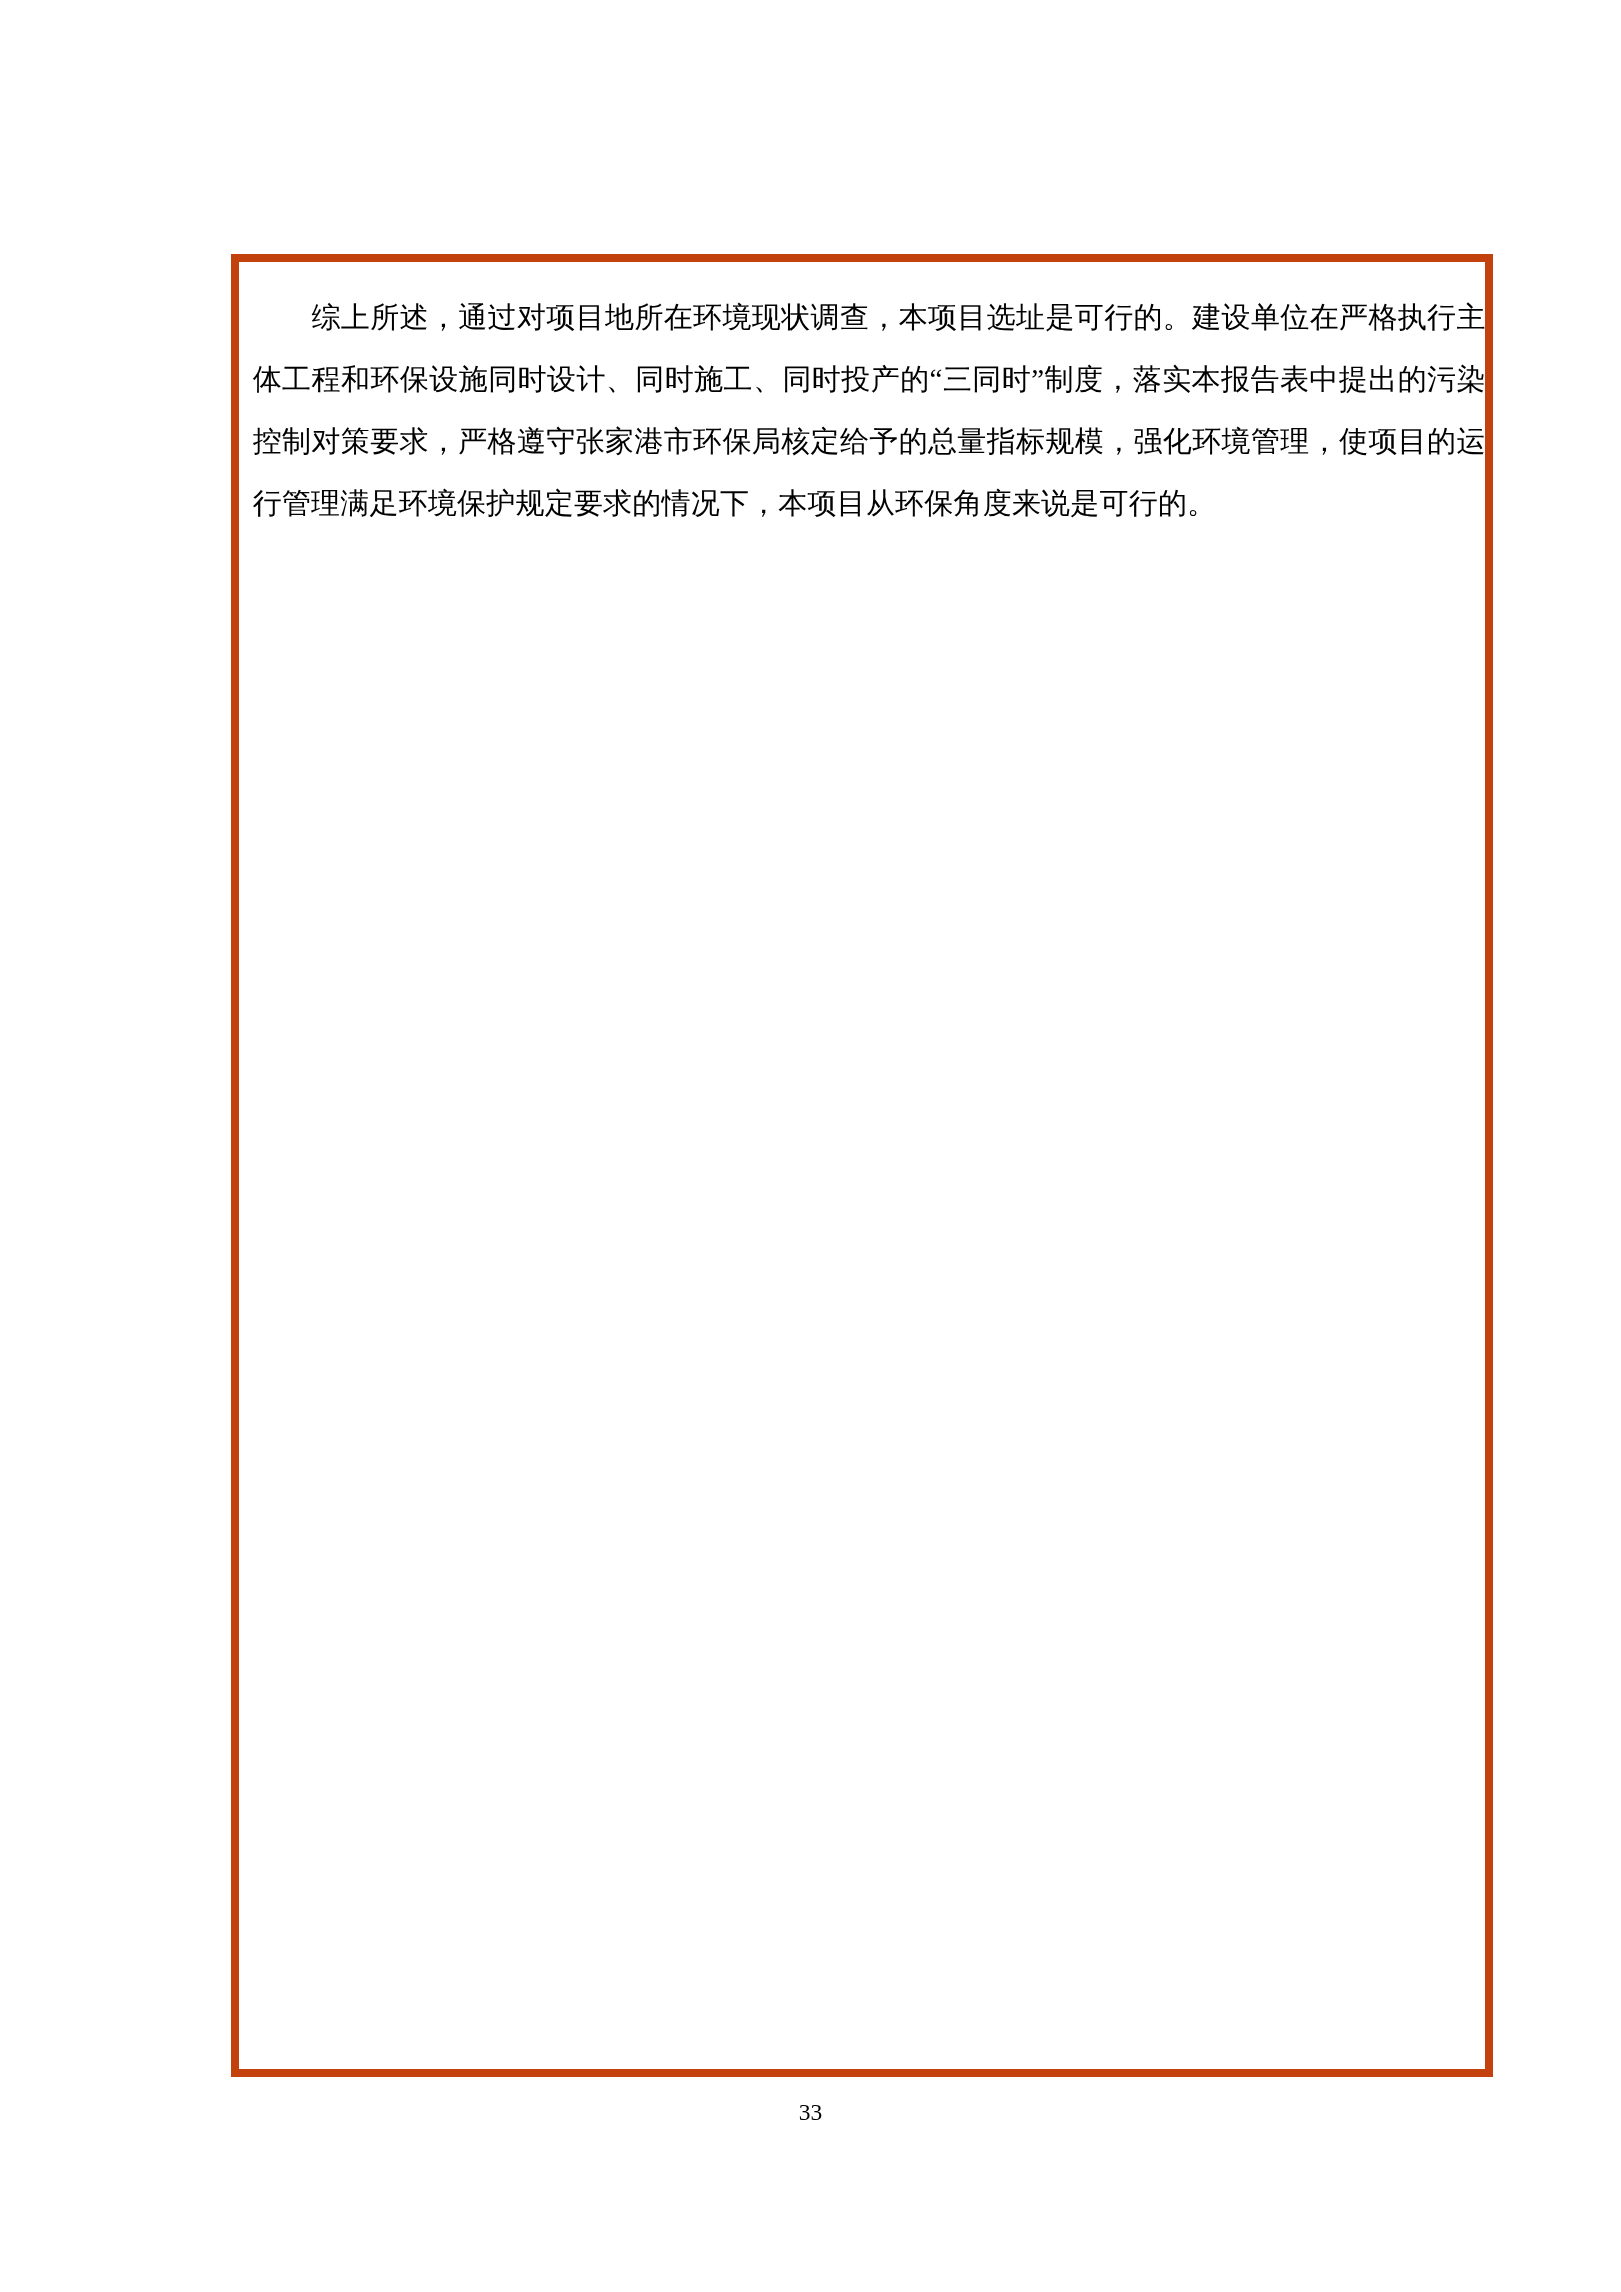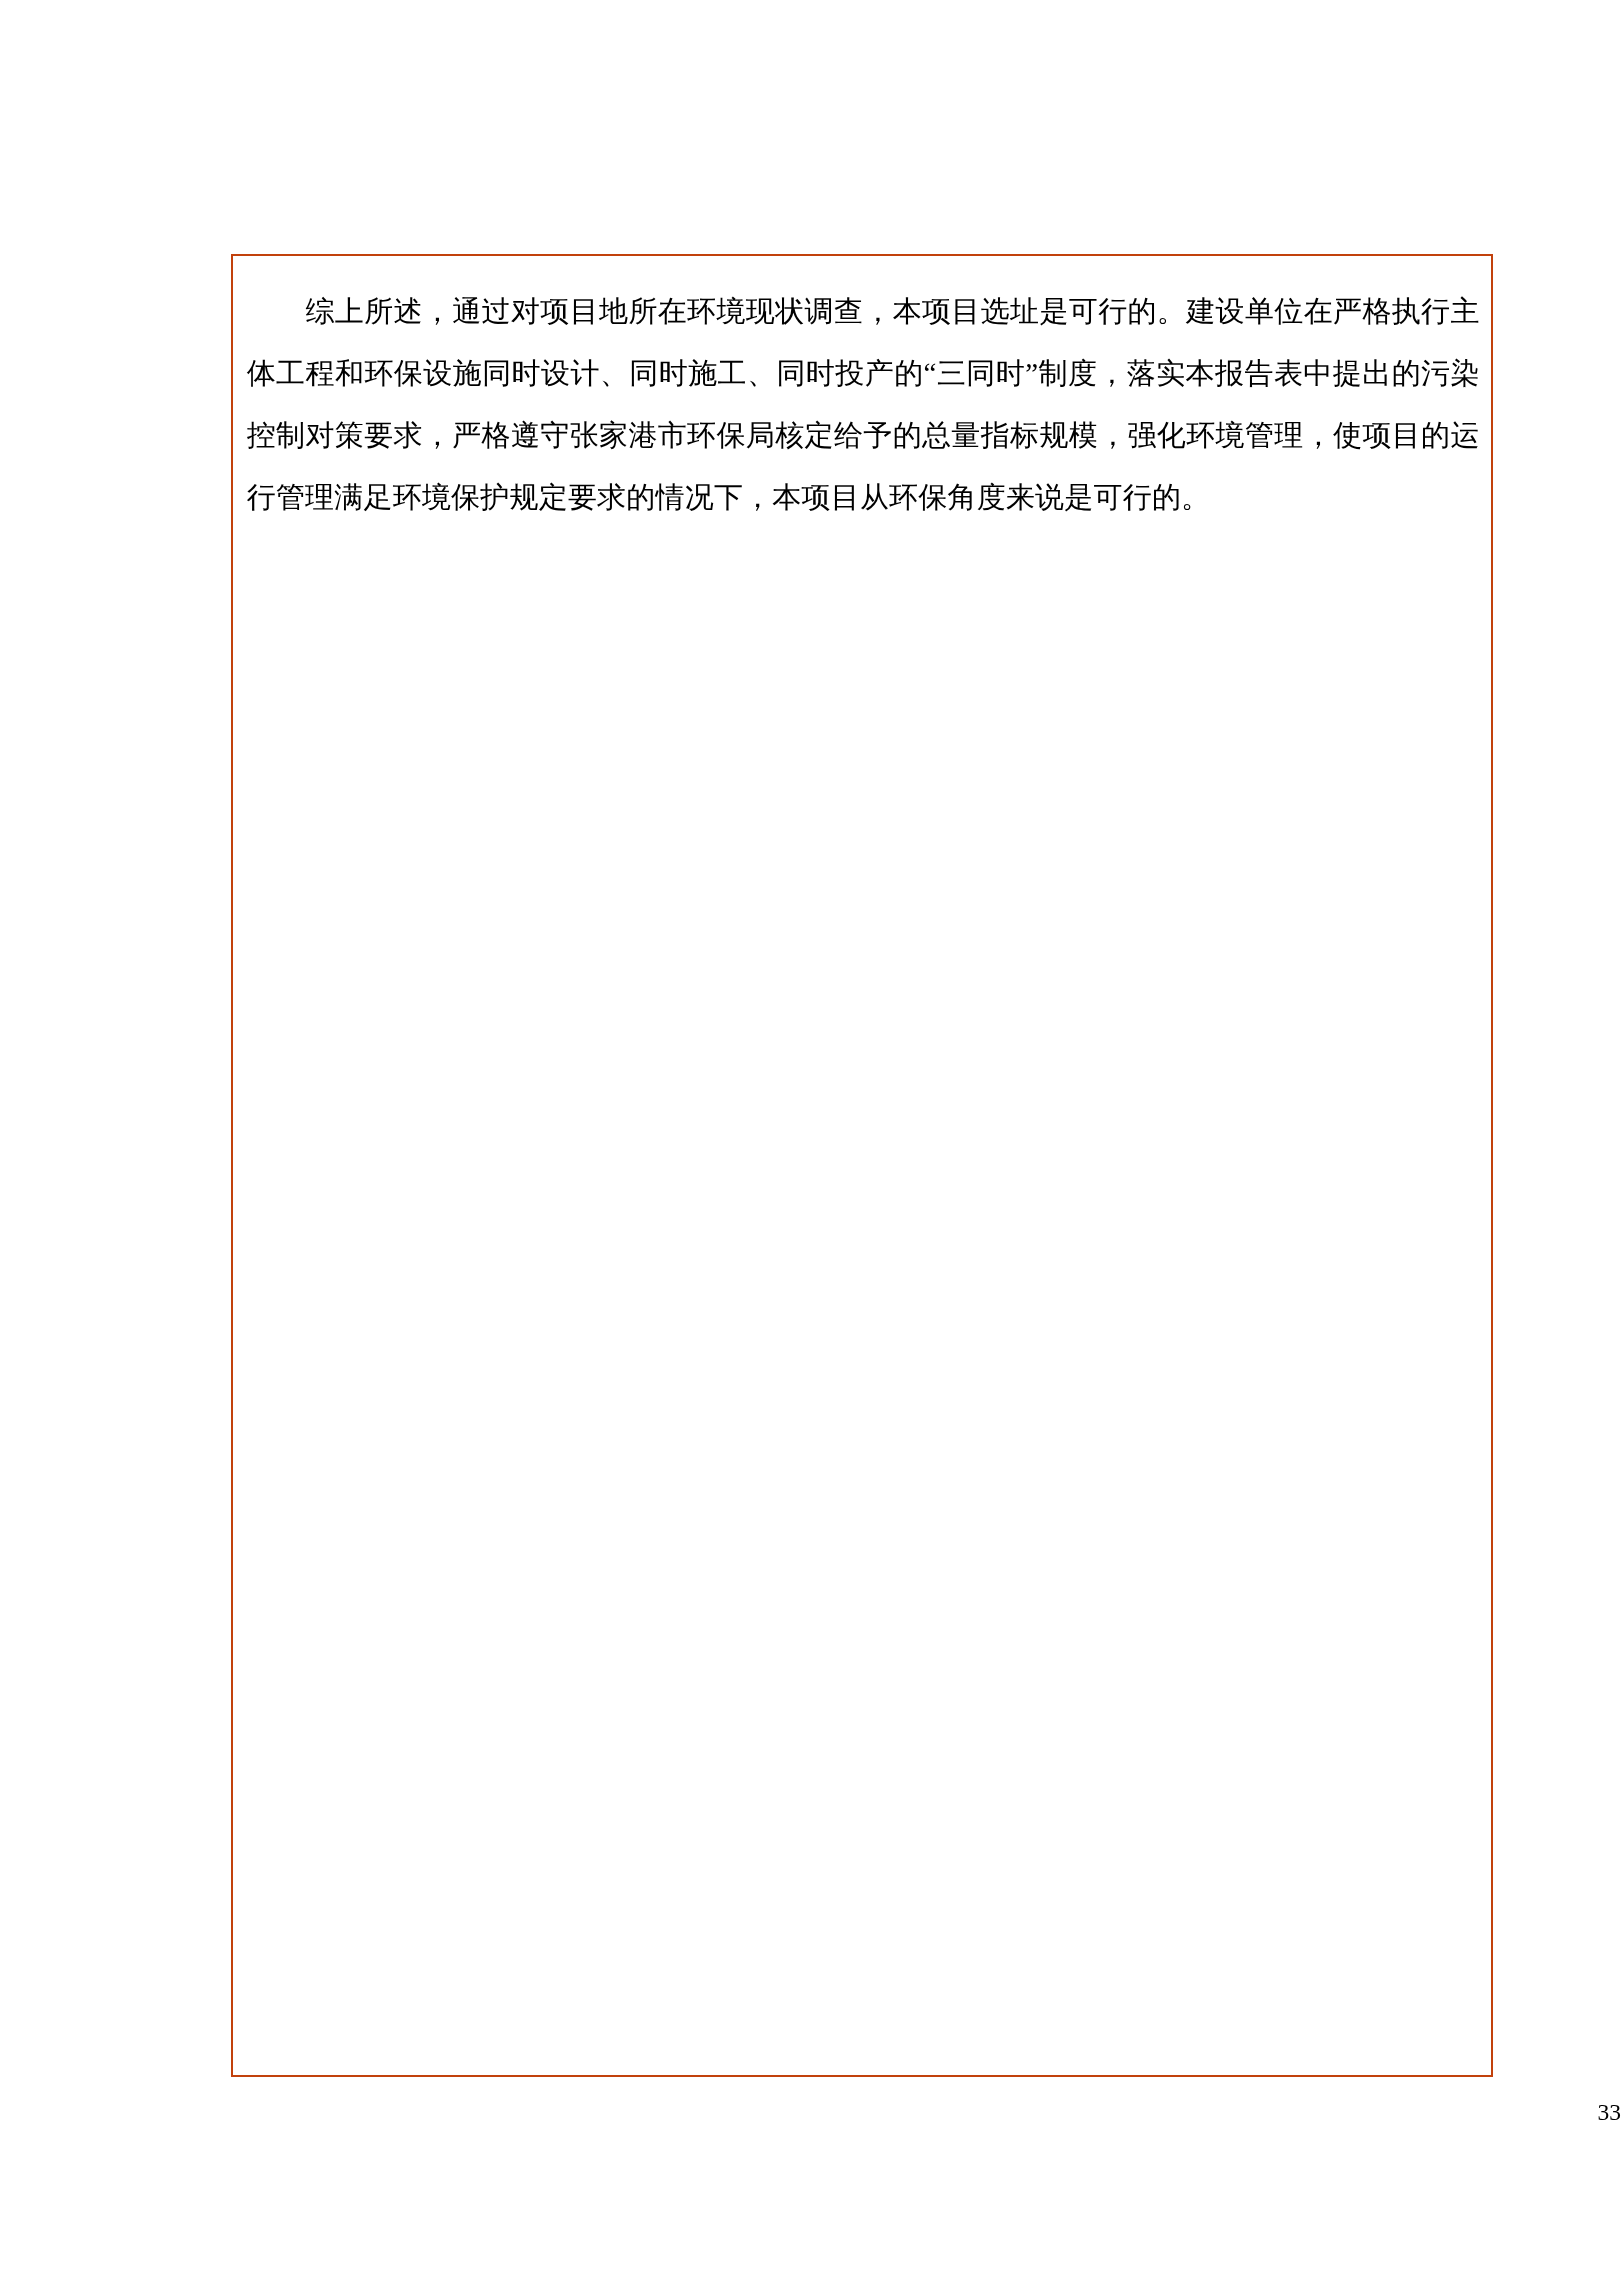--- a/index.html
+++ b/index.html
@@ -19,21 +19,21 @@
     box-sizing: border-box;
     overflow: hidden;
   }
   
   .content-frame {
     position: absolute;
     left: 231px;
     top: 254px;
     width: 1262px;
     height: 1823px;
-    border: 2px solid #c2410c;
+    border: 8px solid #c2410c;
     box-sizing: border-box;
     background: #ffffff;
   }
   .body-text {
     position: absolute;
     left: 13.7px;
     top: 23.5px;
     width: 1233px;
     font-size: 29px;
     line-height: 62px;
@@ -41,21 +41,21 @@
     text-justify: inter-ideograph;
     letter-spacing: 0.2px;
     color: #000000;
     white-space: pre-wrap;
   }
   .page-number {
     position: absolute;
     left: 0;
     top: 2099px;
     width: 1621px;
-    text-align: right;
+    text-align: center;
     font-size: 23.5px;
     color: #000000;
     font-family: "Liberation Serif", "DejaVu Serif", serif;
   }
 </style>
 </head>
 <body>
 
 <div class="page">
 

